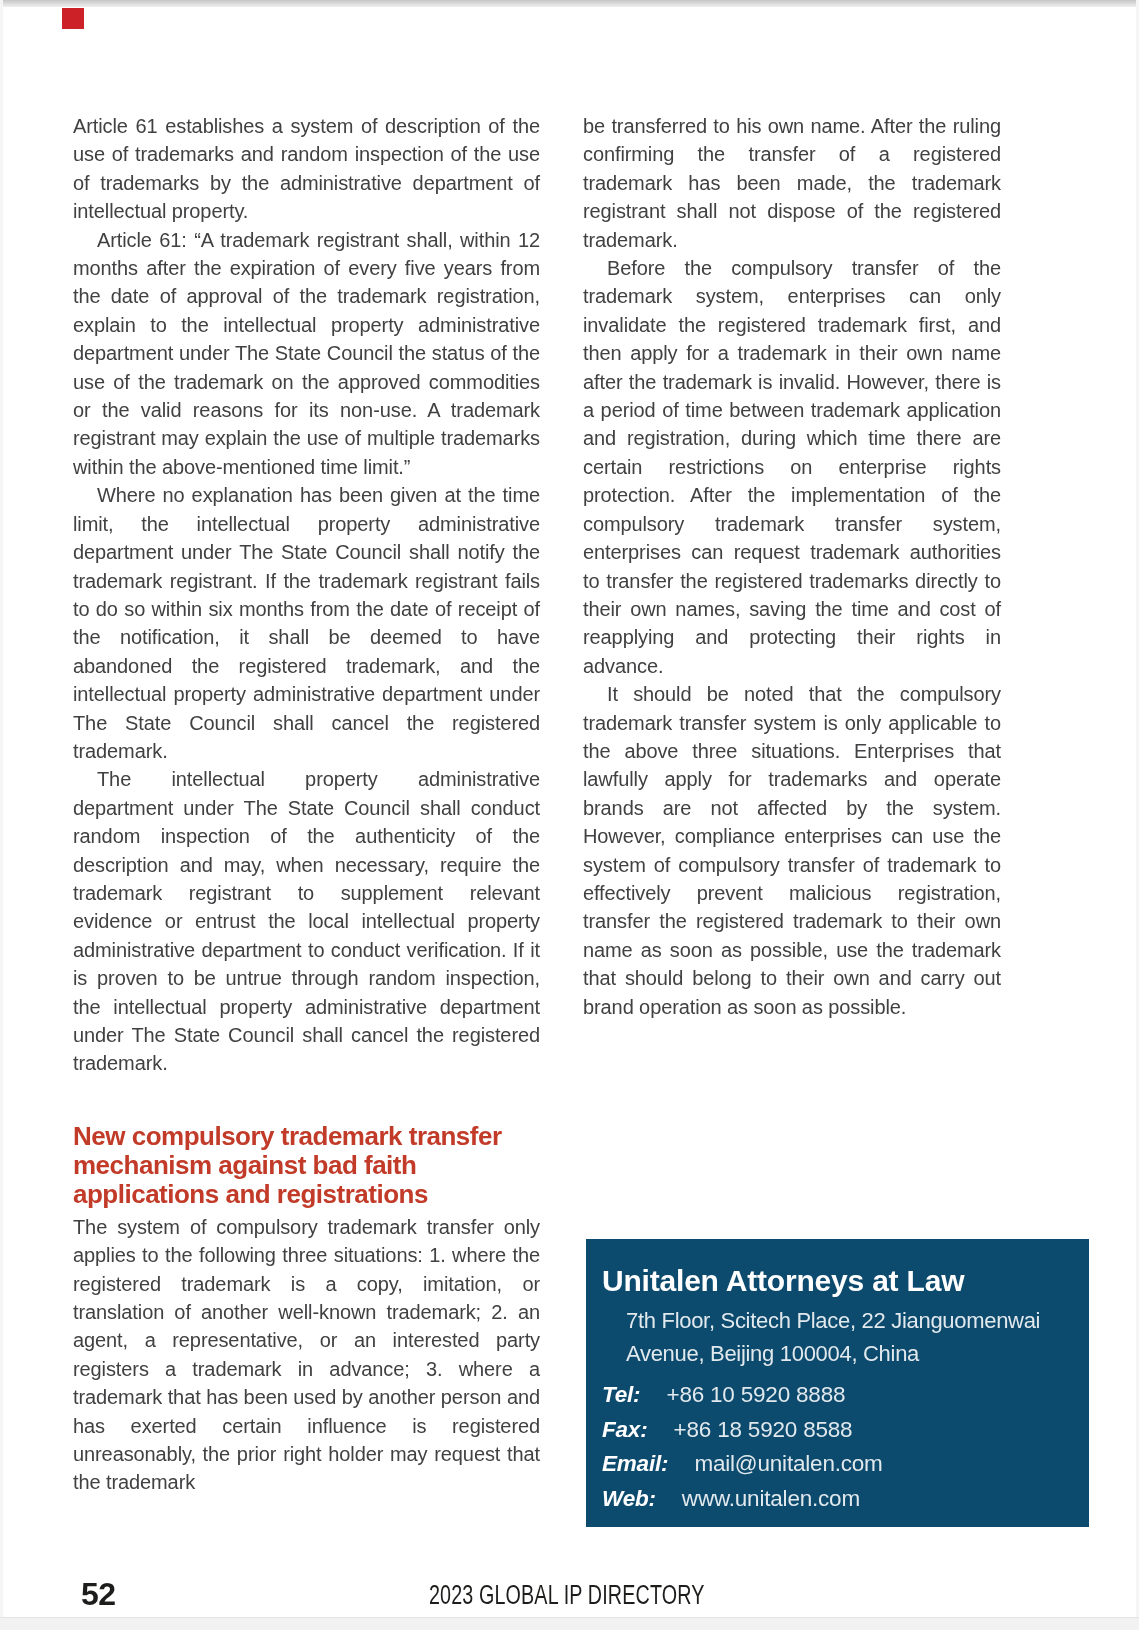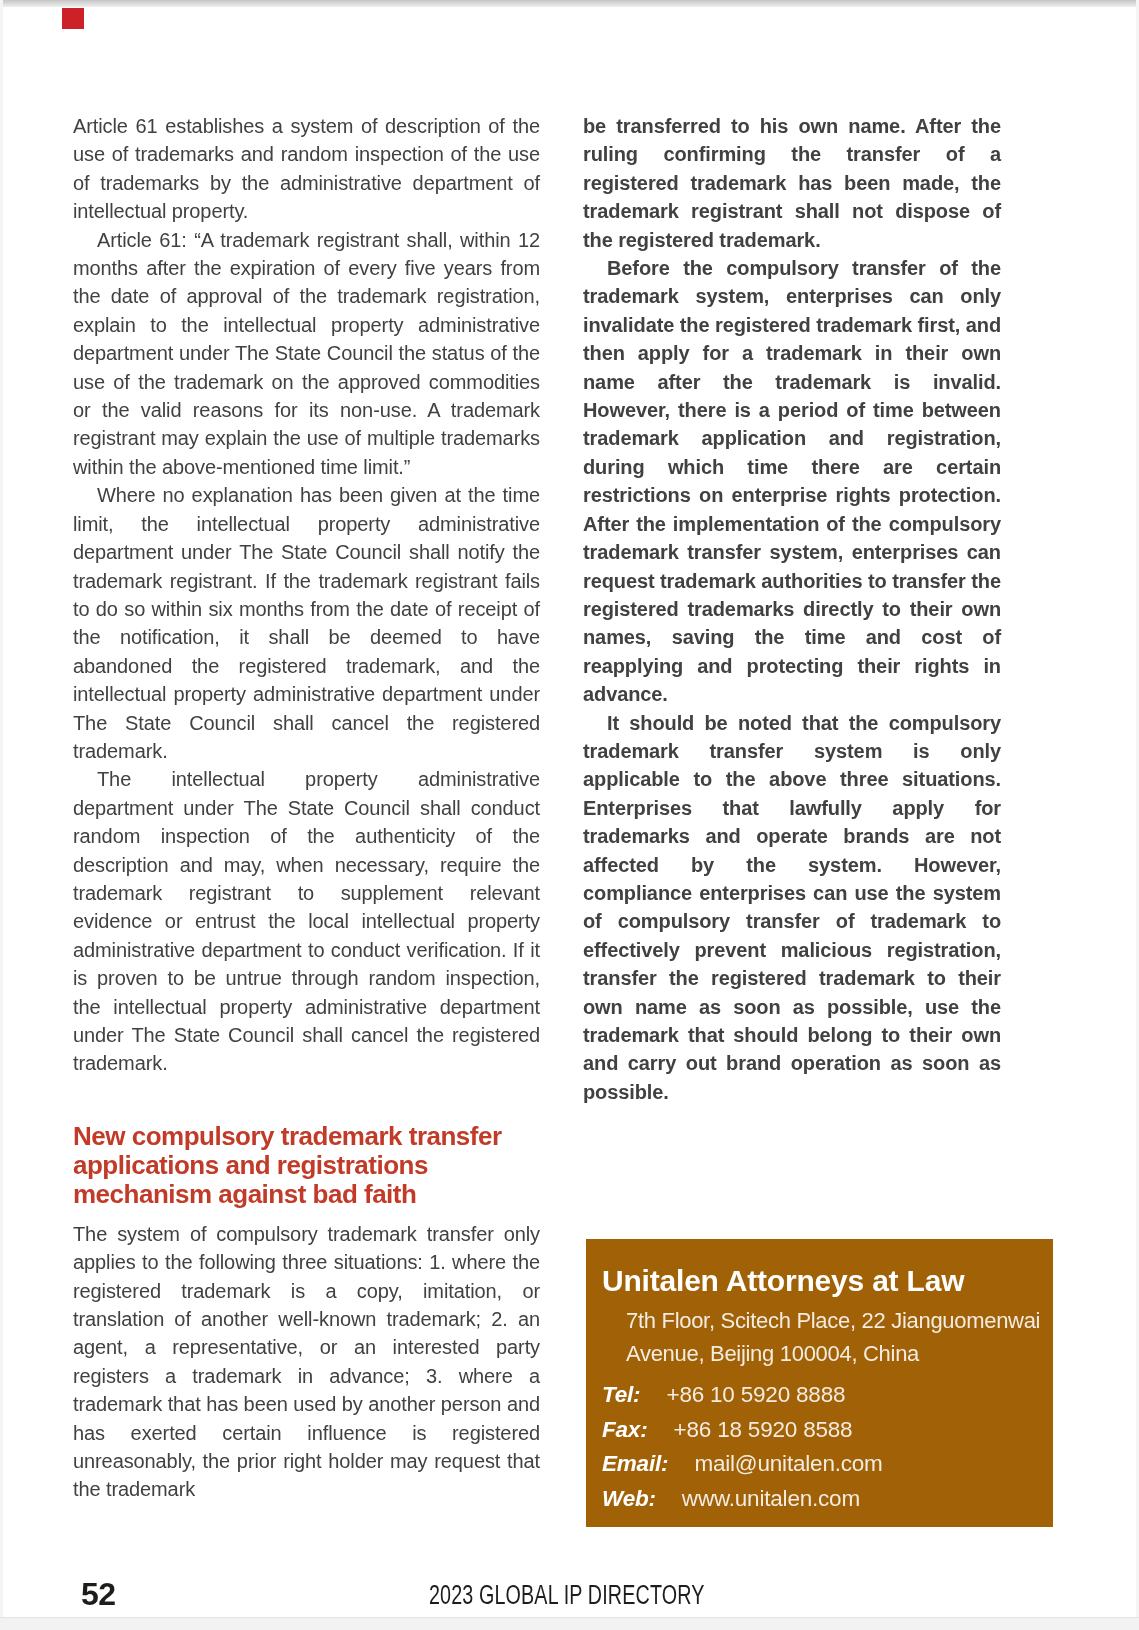--- a/index.html
+++ b/index.html
@@ -25,35 +25,35 @@
     background:#cb2127;
   }
 
   .col{
     position:absolute;top:112px;
     color:#414042;
     font-size:20px;line-height:28.4px;letter-spacing:-0.1px;
     text-align:justify;
   }
   .col-left{left:73px;width:467px;}
-  .col-right{left:583px;width:418px;font-weight:bold;}
+  .col-right{left:583px;width:418px;}
   .para{margin:0;}
   .para.indent{text-indent:24px;}
 
   .section-heading{
-    margin-top:44px;margin-bottom:11px;
+    margin-top:44px;margin-bottom:4px;
     color:#c23a28;font-weight:bold;
     font-size:26px;line-height:29px;letter-spacing:-0.5px;
     text-align:left;
   }
   .section-heading span{display:block;}
 
   .contact-card{
-    position:absolute;left:586px;top:1239px;width:467px;height:288px;
-    background:#a16207;color:#ffffff;box-sizing:border-box;
+    position:absolute;left:586px;top:1239px;width:503px;height:288px;
+    background:#0c4a6e;color:#ffffff;box-sizing:border-box;
     padding:24px 6px 0 16px;
   }
   .card-title{
     font-size:30px;font-weight:bold;line-height:36px;margin:0 0 5px 0;
     letter-spacing:-0.2px;
   }
   .card-address{
     font-size:22px;line-height:33px;color:rgba(255,255,255,0.88);
     letter-spacing:-0.3px;margin:0 0 8px 0;
   }
@@ -88,22 +88,22 @@
 <div class="corner-marker"></div>
 
 <div class="col col-left">
   <p class="para">Article 61 establishes a system of description of the use of trademarks and random inspection of the use of trademarks by the administrative department of intellectual property.</p>
   <p class="para indent">Article 61: “A trademark registrant shall, within 12 months after the expiration of every five years from the date of approval of the trademark registration, explain to the intellectual property administrative department under The State Council the status of the use of the trademark on the approved commodities or the valid reasons for its non-use. A trademark registrant may explain the use of multiple trademarks within the above-mentioned time limit.”</p>
   <p class="para indent">Where no explanation has been given at the time limit, the intellectual property administrative department under The State Council shall notify the trademark registrant. If the trademark registrant fails to do so within six months from the date of receipt of the notification, it shall be deemed to have abandoned the registered trademark, and the intellectual property administrative department under The State Council shall cancel the registered trademark.</p>
   <p class="para indent">The intellectual property administrative department under The State Council shall conduct random inspection of the authenticity of the description and may, when necessary, require the trademark registrant to supplement relevant evidence or entrust the local intellectual property administrative department to conduct verification. If it is proven to be untrue through random inspection, the intellectual property administrative department under The State Council shall cancel the registered trademark.</p>
 
   <h2 class="section-heading">
     <span>New compulsory trademark transfer</span>
+    <span>mechanism against bad faith</span>
     <span>applications and registrations</span>
-    <span>mechanism against bad faith</span>
   </h2>
 
   <p class="para">The system of compulsory trademark transfer only applies to the following three situations: 1. where the registered trademark is a copy, imitation, or translation of another well-known trademark; 2. an agent, a representative, or an interested party registers a trademark in advance; 3. where a trademark that has been used by another person and has exerted certain influence is registered unreasonably, the prior right holder may request that the trademark</p>
 </div>
 
 <div class="col col-right">
   <p class="para">be transferred to his own name. After the ruling confirming the transfer of a registered trademark has been made, the trademark registrant shall not dispose of the registered trademark.</p>
   <p class="para indent">Before the compulsory transfer of the trademark system, enterprises can only invalidate the registered trademark first, and then apply for a trademark in their own name after the trademark is invalid. However, there is a period of time between trademark application and registration, during which time there are certain restrictions on enterprise rights protection. After the implementation of the compulsory trademark transfer system, enterprises can request trademark authorities to transfer the registered trademarks directly to their own names, saving the time and cost of reapplying and protecting their rights in advance.</p>
   <p class="para indent">It should be noted that the compulsory trademark transfer system is only applicable to the above three situations. Enterprises that lawfully apply for trademarks and operate brands are not affected by the system. However, compliance enterprises can use the system of compulsory transfer of trademark to effectively prevent malicious registration, transfer the registered trademark to their own name as soon as possible, use the trademark that should belong to their own and carry out brand operation as soon as possible.</p>
 </div>

